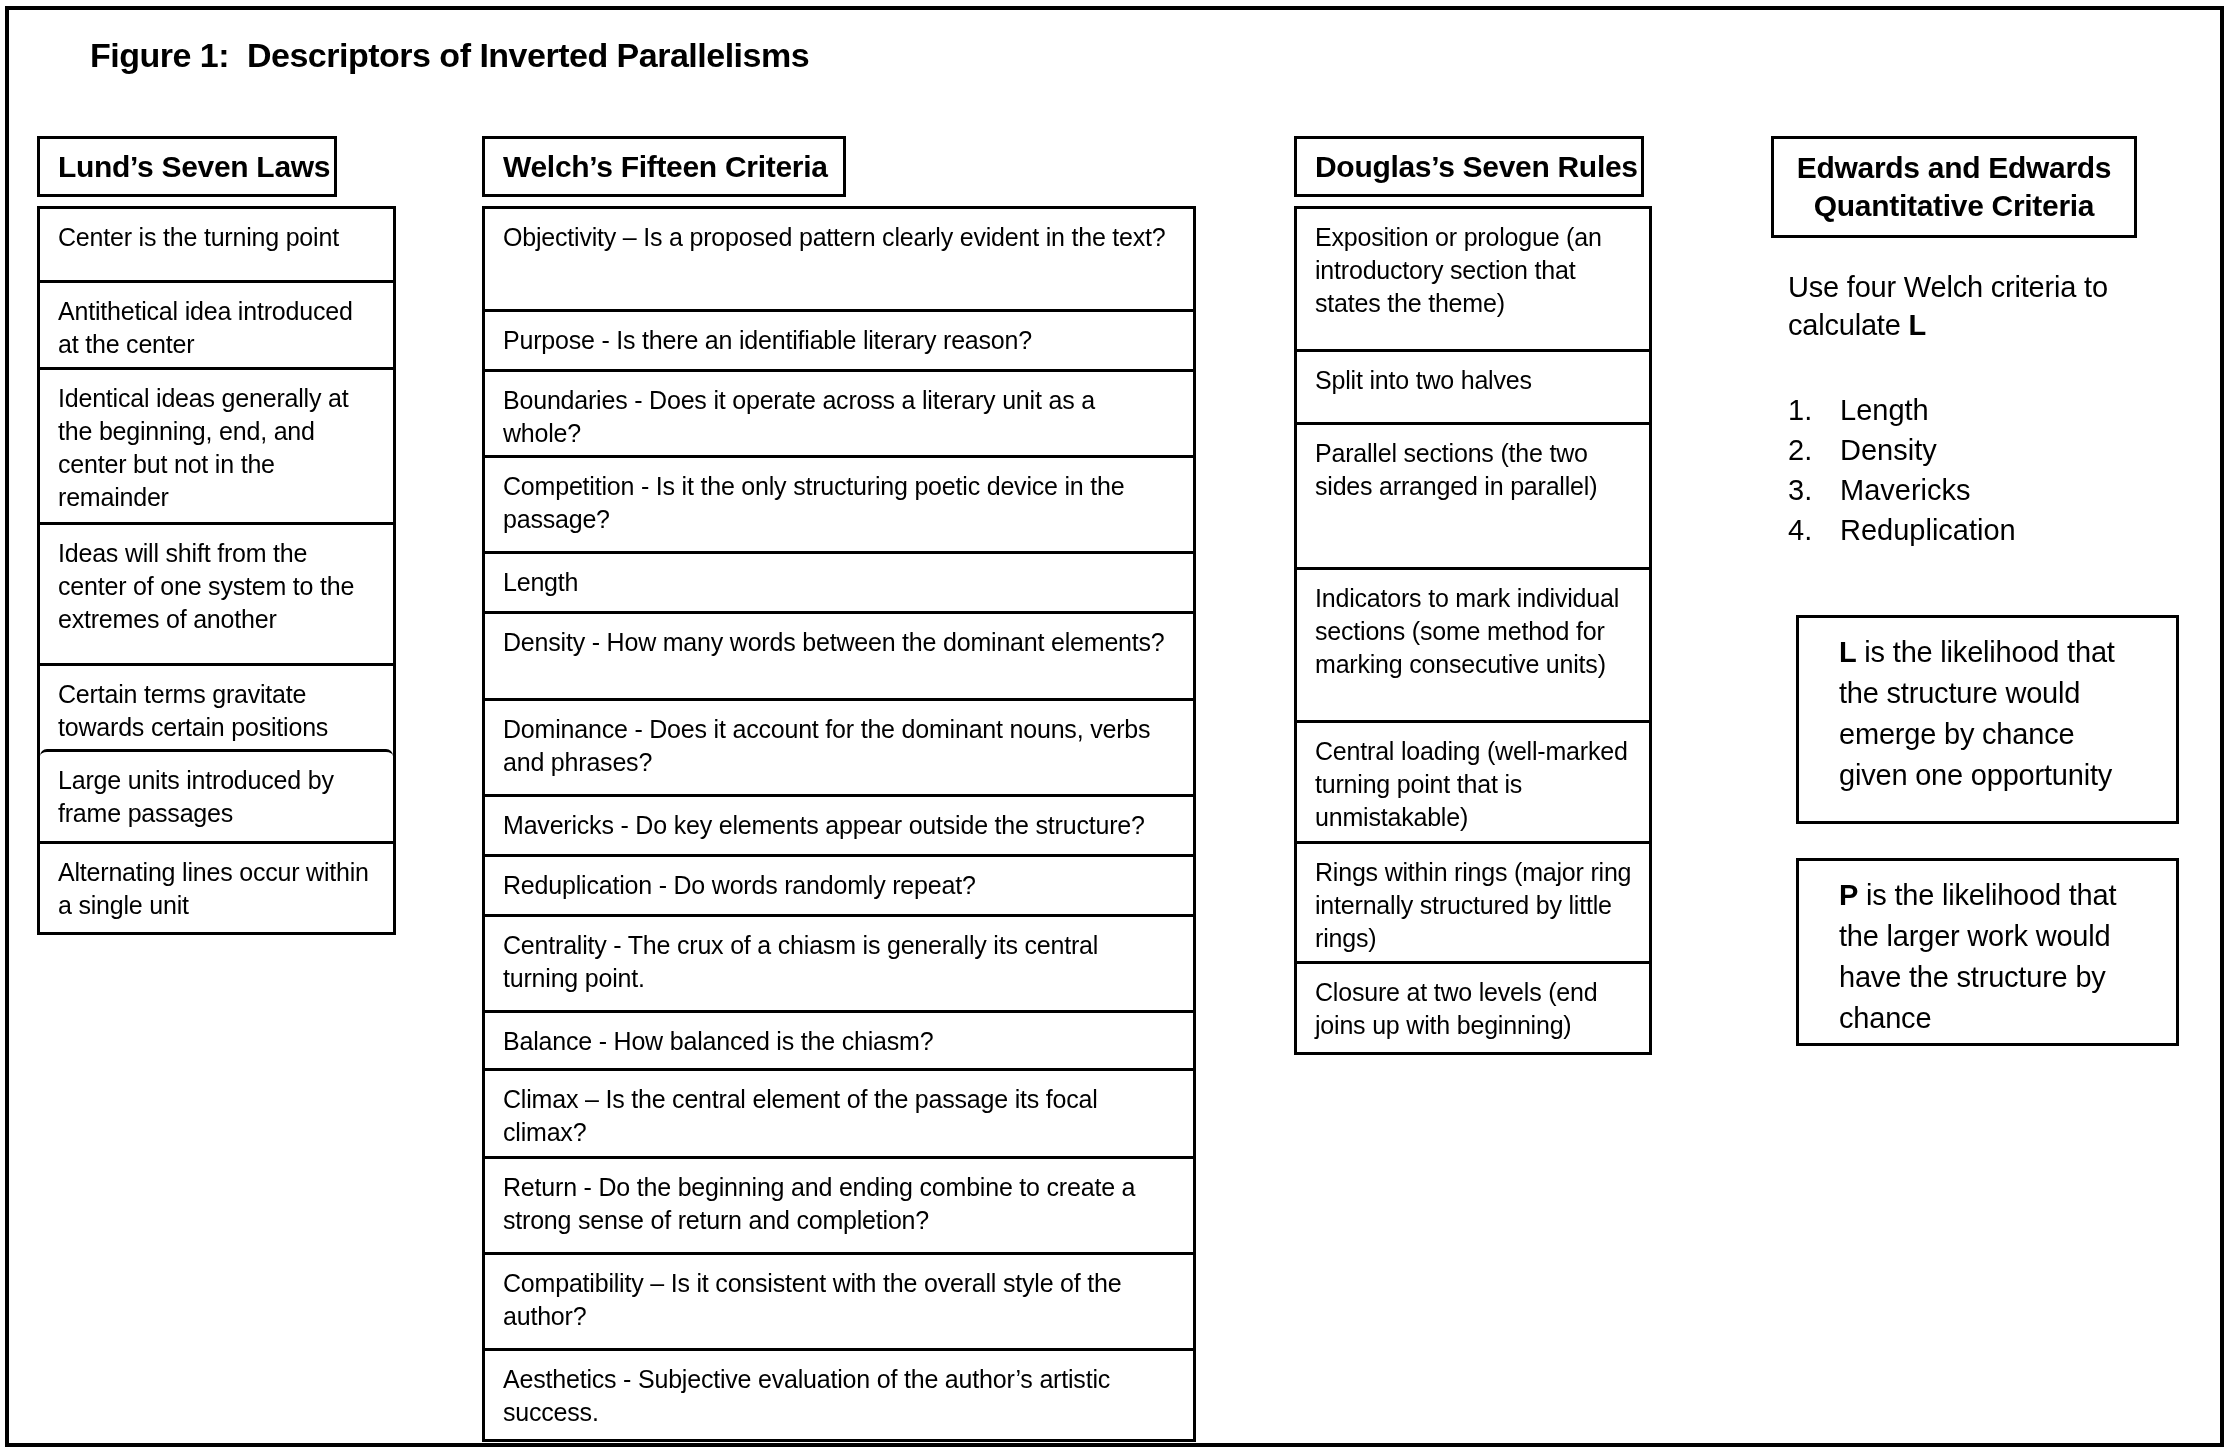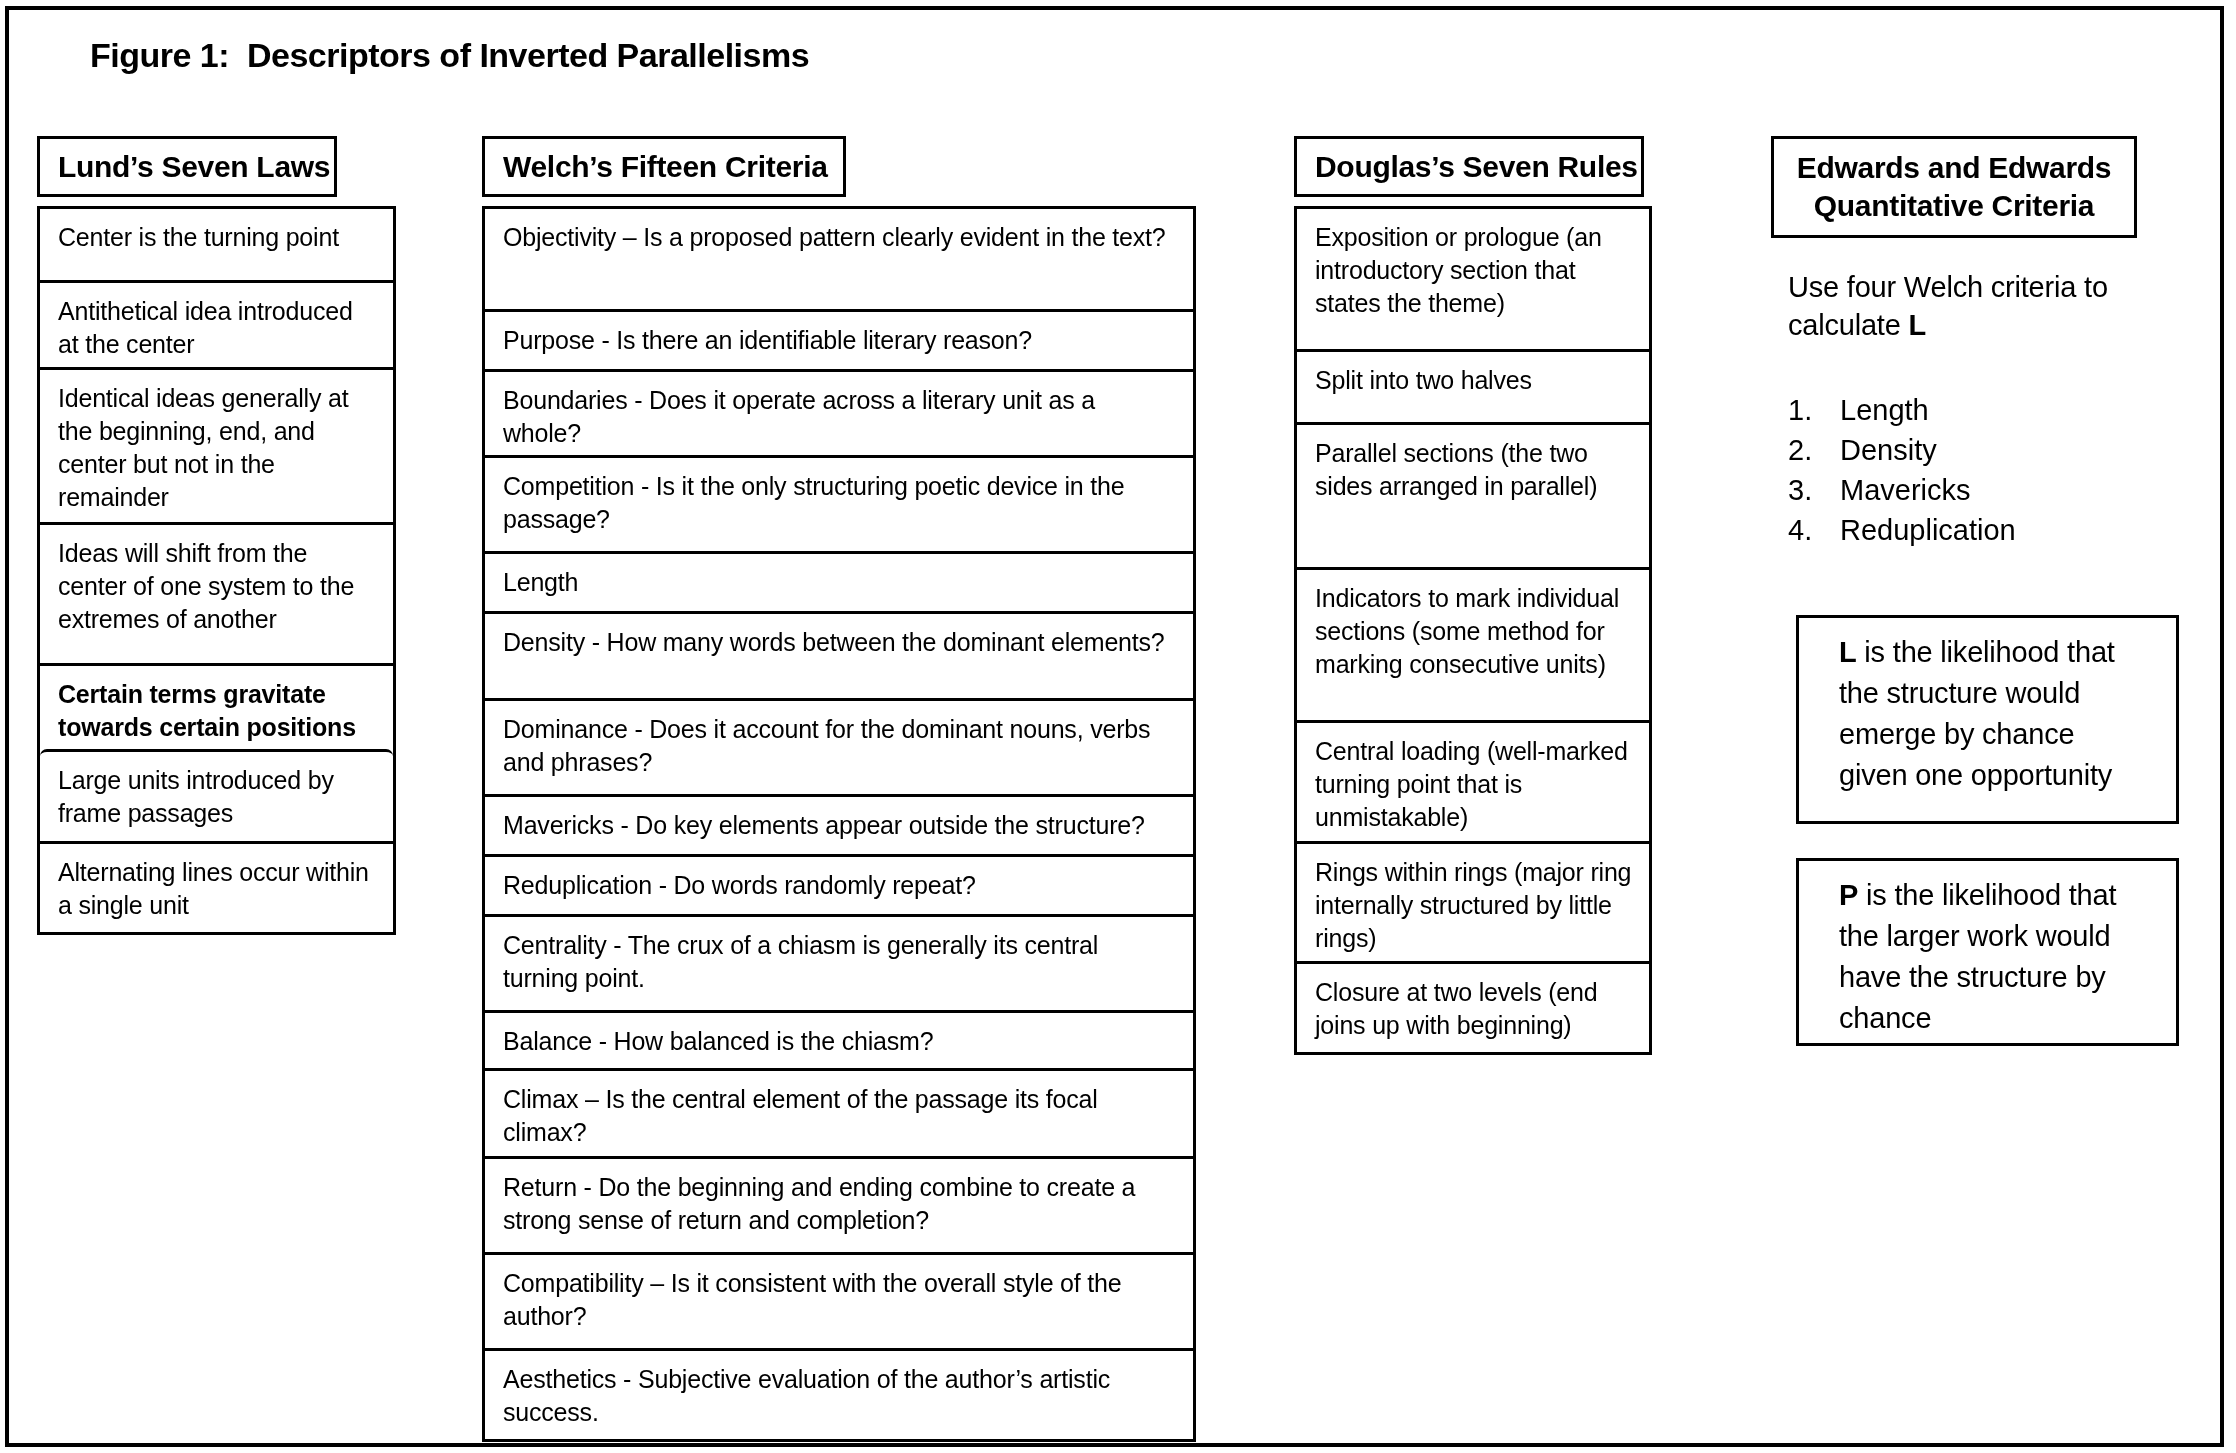--- a/index.html
+++ b/index.html
@@ -27,21 +27,21 @@
 
 <div class="frame"></div>
 <div class="title">Figure 1:  Descriptors of Inverted Parallelisms</div>
 
 <div class="hdr" style="left:37px;top:136px;width:300px;height:61px;">Lund’s Seven Laws</div>
 <div class="list" style="left:37px;top:206px;width:359px;height:729px;">
   <div class="row first" style="top:0;height:71px;">Center is the turning point</div>
   <div class="row" style="top:71px;height:87px;">Antithetical idea introduced at the center</div>
   <div class="row" style="top:158px;height:155px;">Identical ideas generally at the beginning, end, and center but not in the remainder</div>
   <div class="row" style="top:313px;height:141px;">Ideas will shift from the center of one system to the extremes of another</div>
-  <div class="row" style="top:454px;height:66px;font-weight:bold;">Certain terms gravitate towards certain positions</div>
+  <div class="row" style="top:454px;height:66px;">Certain terms gravitate towards certain positions</div>
   <div class="row" style="top:540px;height:92px;border-radius:7px;">Large units introduced by frame passages</div>
   <div class="row" style="top:632px;height:94px;">Alternating lines occur within a single unit</div>
 </div>
 
 <div class="hdr" style="left:482px;top:136px;width:364px;height:61px;">Welch’s Fifteen Criteria</div>
 <div class="list" style="left:482px;top:206px;width:714px;height:1236px;">
   <div class="row first" style="top:0;height:100px;">Objectivity – Is a proposed pattern clearly evident in the text?</div>
   <div class="row" style="top:100px;height:60px;">Purpose - Is there an identifiable literary reason?</div>
   <div class="row" style="top:160px;height:86px;">Boundaries - Does it operate across a literary unit as a whole?</div>
   <div class="row" style="top:246px;height:96px;">Competition - Is it the only structuring poetic device in the passage?</div>

